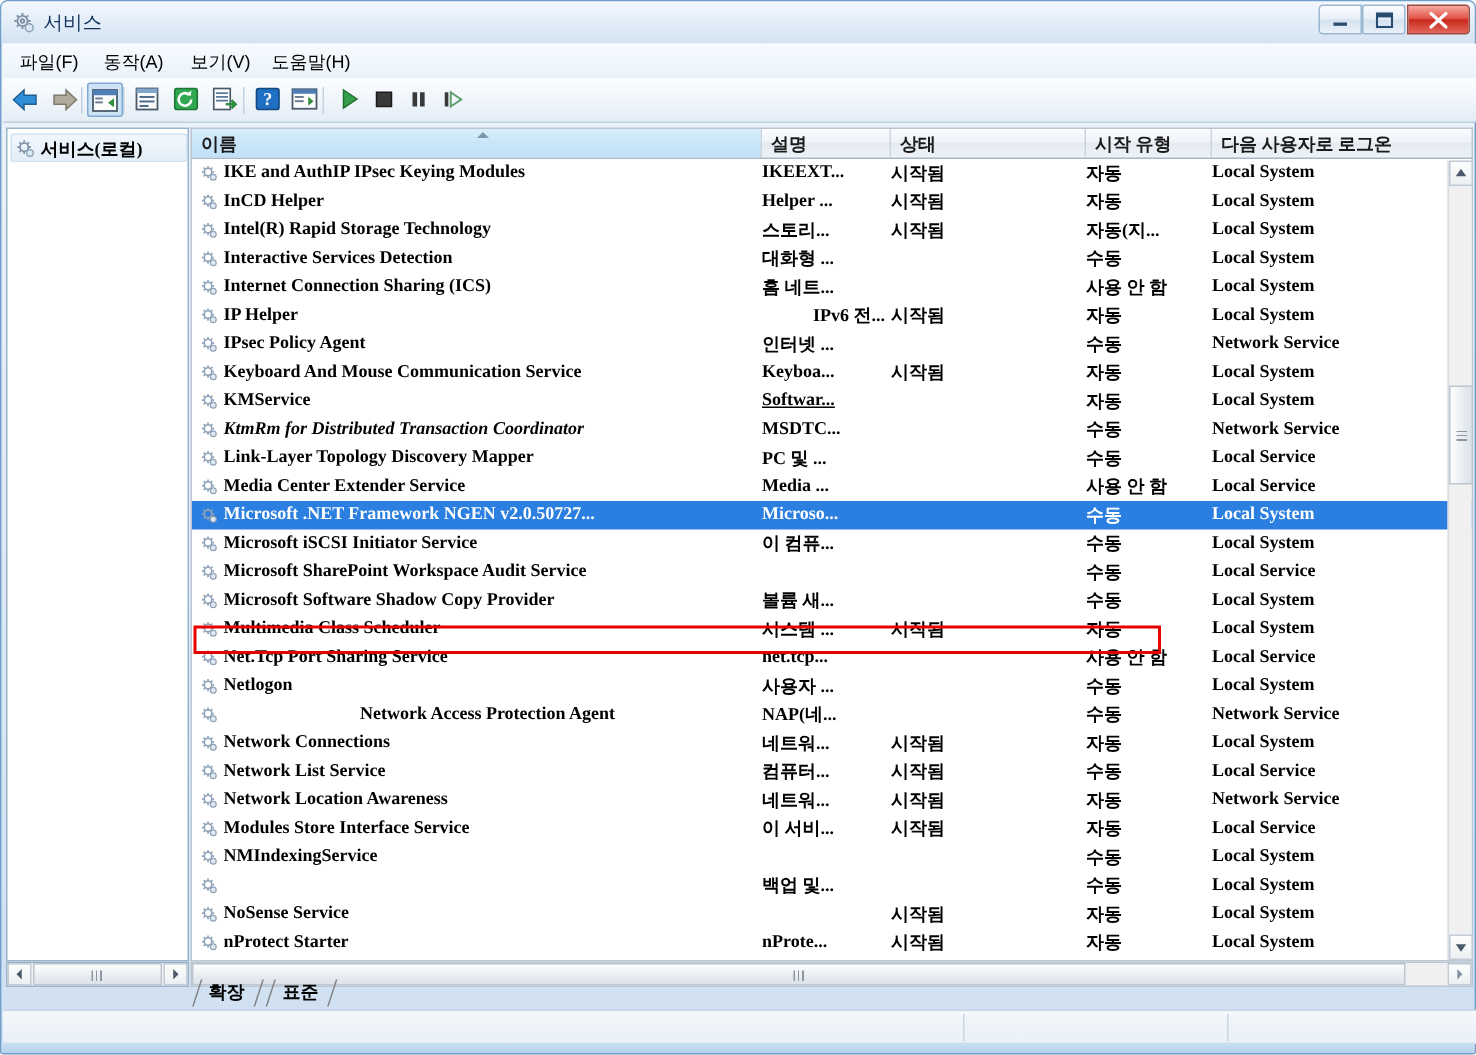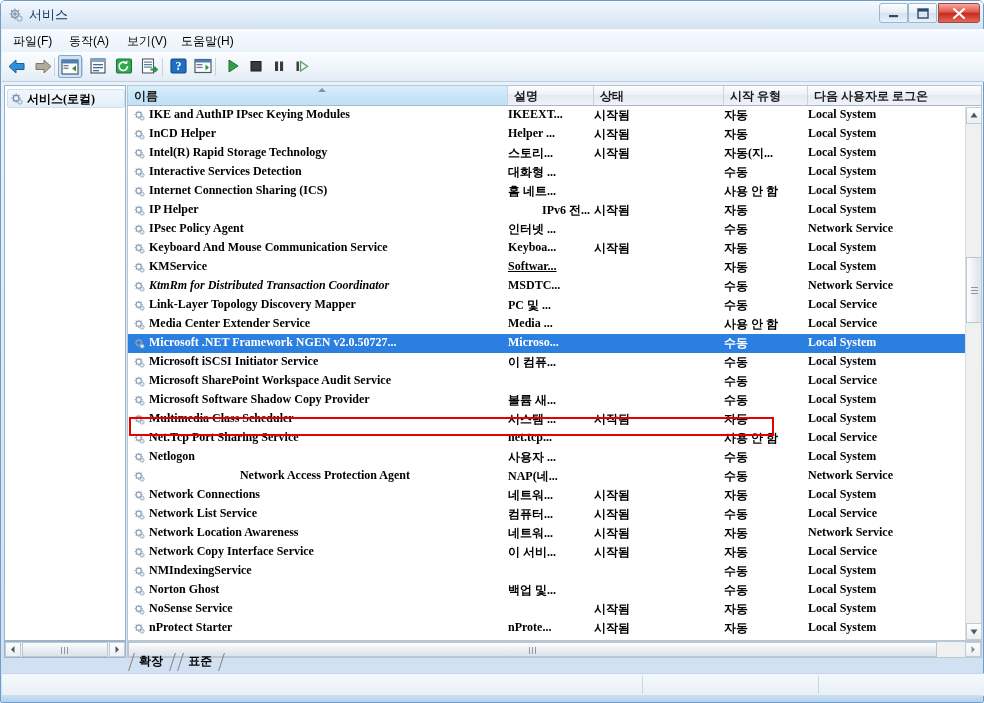--- a/index.html
+++ b/index.html
@@ -879,21 +879,21 @@
             <span class="c c-logon" style="width: 160px;">Network Service</span>
           </div>
           <div class="row">
             <span class="svc-icon"><svg width="13" height="13" viewBox="0 0 16 16">
                 <g fill="none" stroke="#8fa2b5" stroke-width="1.4">
                   <circle cx="7" cy="7" r="3.1"></circle>
                   <path d="M7 2v1.4M7 10.6V12M2 7h1.4M10.6 7H12M3.4 3.4l1 1M9.6 9.6l1 1M10.6 3.4l-1 1M4.4 9.6l-1 1"></path>
                 </g>
                 <circle cx="11.3" cy="11.3" r="2.4" fill="#dfeaf5" stroke="#8fa2b5" stroke-width="1"></circle>
               </svg></span>
-            <span class="c c-name" style="width: 352px;">Network Copy Interface Service</span>
+            <span class="c c-name" style="width: 352px;">Modules Store Interface Service</span>
             <span class="c c-desc" style="width: 82px;">이 서비...</span>
             <span class="c c-state" style="width: 126px;">시작됨</span>
             <span class="c c-start" style="width: 80px;">자동</span>
             <span class="c c-logon" style="width: 160px;">Local Service</span>
           </div>
           <div class="row">
             <span class="svc-icon"><svg width="13" height="13" viewBox="0 0 16 16">
                 <g fill="none" stroke="#8fa2b5" stroke-width="1.4">
                   <circle cx="7" cy="7" r="3.1"></circle>
                   <path d="M7 2v1.4M7 10.6V12M2 7h1.4M10.6 7H12M3.4 3.4l1 1M9.6 9.6l1 1M10.6 3.4l-1 1M4.4 9.6l-1 1"></path>
@@ -907,21 +907,20 @@
             <span class="c c-logon" style="width: 160px;">Local System</span>
           </div>
           <div class="row">
             <span class="svc-icon"><svg width="13" height="13" viewBox="0 0 16 16">
                 <g fill="none" stroke="#8fa2b5" stroke-width="1.4">
                   <circle cx="7" cy="7" r="3.1"></circle>
                   <path d="M7 2v1.4M7 10.6V12M2 7h1.4M10.6 7H12M3.4 3.4l1 1M9.6 9.6l1 1M10.6 3.4l-1 1M4.4 9.6l-1 1"></path>
                 </g>
                 <circle cx="11.3" cy="11.3" r="2.4" fill="#dfeaf5" stroke="#8fa2b5" stroke-width="1"></circle>
               </svg></span>
-            <span class="c c-name" style="width: 352px;">Norton Ghost</span>
             <span class="c c-desc" style="width: 82px;">백업 및...</span>
             <span class="c c-state" style="width: 126px;"></span>
             <span class="c c-start" style="width: 80px;">수동</span>
             <span class="c c-logon" style="width: 160px;">Local System</span>
           </div>
           <div class="row">
             <span class="svc-icon"><svg width="13" height="13" viewBox="0 0 16 16">
                 <g fill="none" stroke="#8fa2b5" stroke-width="1.4">
                   <circle cx="7" cy="7" r="3.1"></circle>
                   <path d="M7 2v1.4M7 10.6V12M2 7h1.4M10.6 7H12M3.4 3.4l1 1M9.6 9.6l1 1M10.6 3.4l-1 1M4.4 9.6l-1 1"></path>

